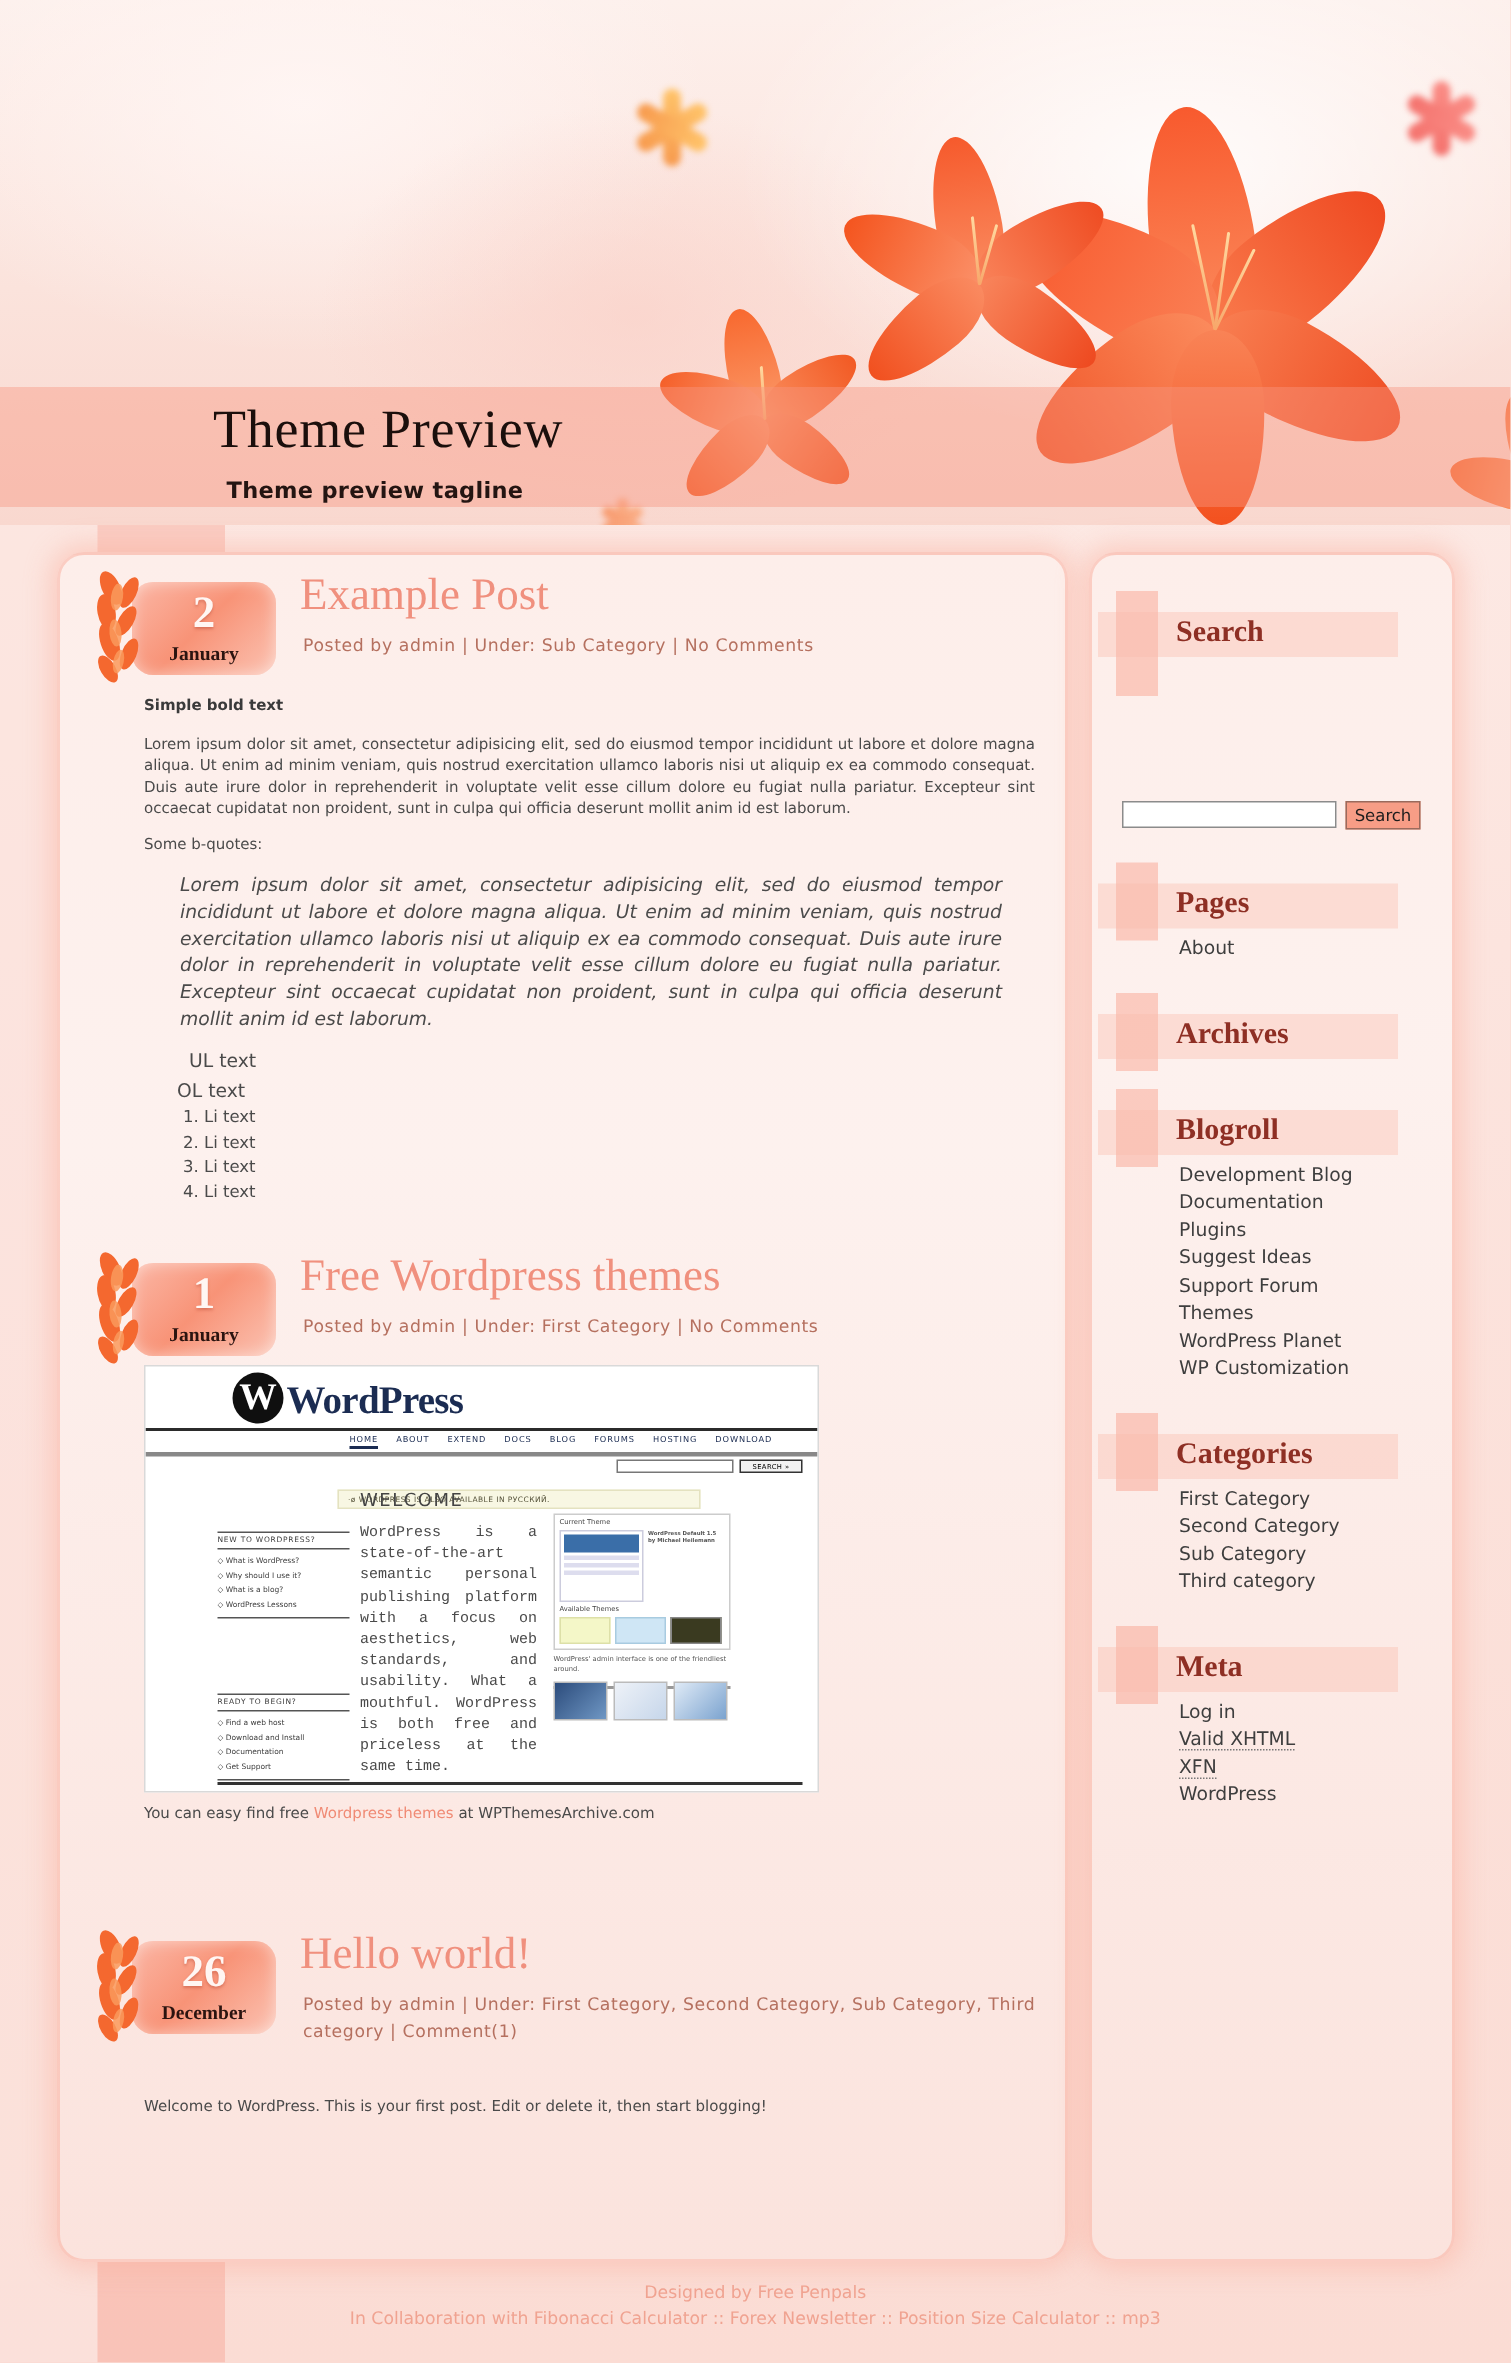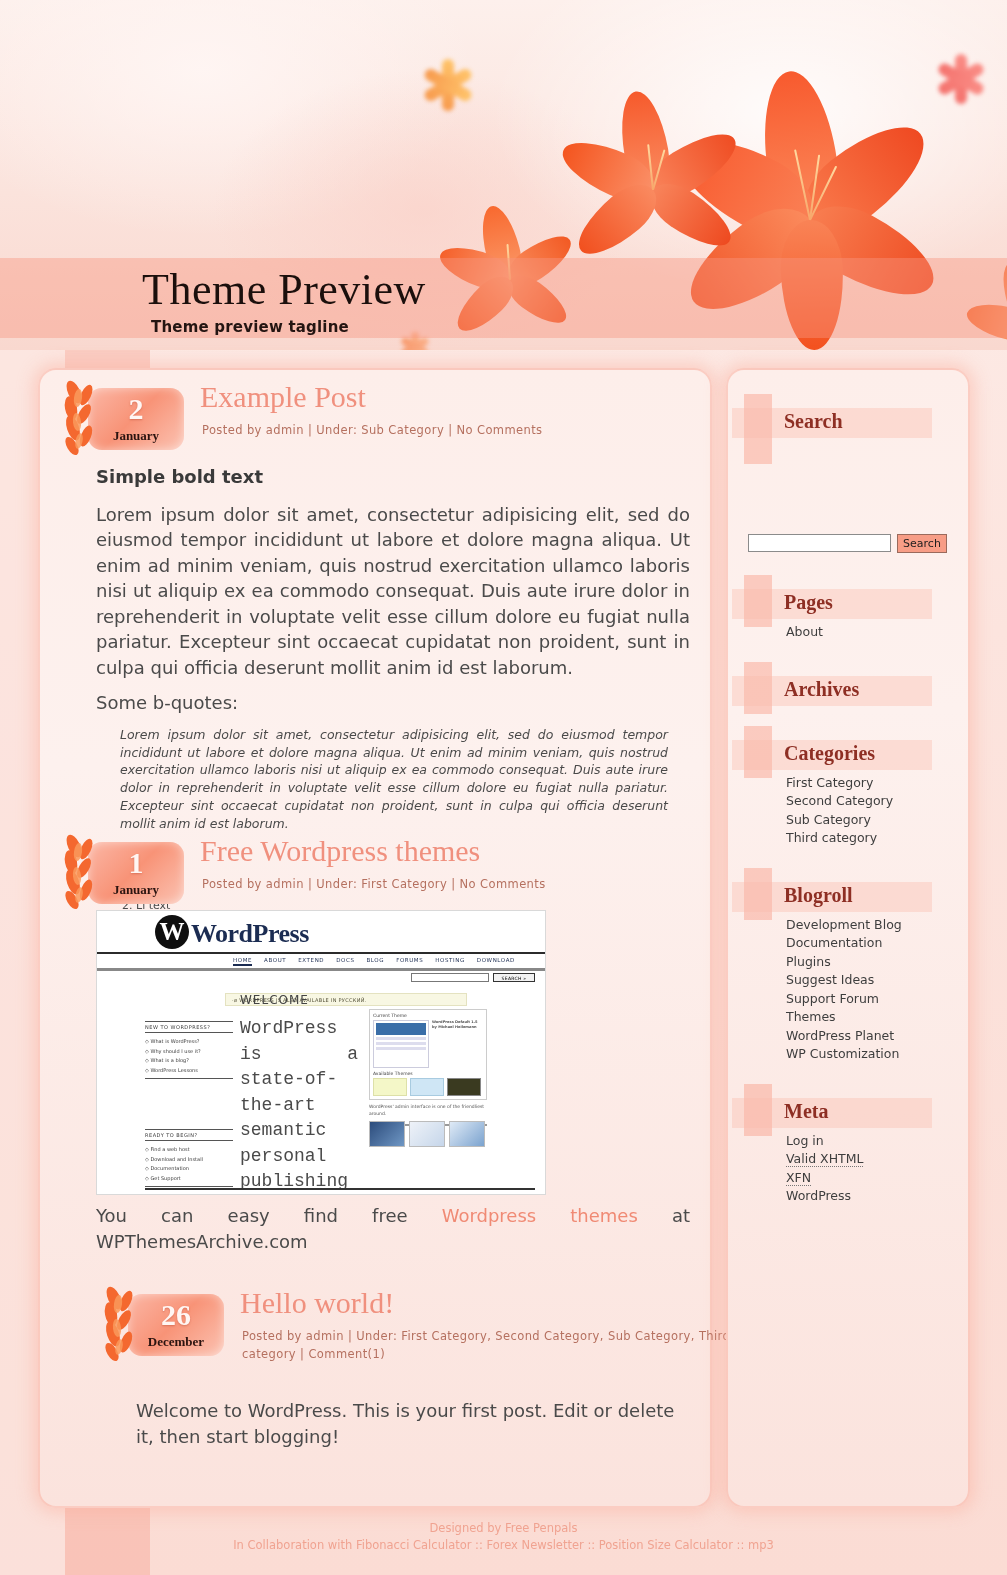--- a/index.html
+++ b/index.html
@@ -56,21 +56,21 @@
   }
 
   
   .header-bar{
     position:absolute; left:0; top:258px; width:1007px; height:80px;
     background:rgba(248,150,128,.42);
   }
   .site-title{
     position:absolute; left:142px; top:268px;
     font-family:"Liberation Serif", serif;
-    font-size:44px; color:#1b0f0c; letter-spacing:.5px; line-height:1;
+    font-size:36px; color:#1b0f0c; letter-spacing:.5px; line-height:1;
   }
   .site-tagline{
     position:absolute; left:151px; top:318px;
     font-family:"DejaVu Sans", sans-serif;
     font-size:15px; font-weight:bold; color:#241512; letter-spacing:.2px;
   }
 
   
   .content-box{
     position:absolute; left:38px; top:368px; width:674px; height:1140px;
@@ -112,21 +112,21 @@
     position:absolute; left:160px; top:-6px;
     font-family:"Liberation Serif", serif; font-size:30px;
     color:#f0907e; line-height:1.25;
   }
   .post-meta{
     position:absolute; left:162px; top:38px; width:505px;
     font-size:11.5px; color:#b5705f; line-height:1.55; letter-spacing:.4px;
   }
   .post-body{ padding:0 24px 0 56px; }
   .post-body p{
-    margin:8px 0 10px; font-size:18px; color:#4a4a4a;
+    margin:8px 0 10px; font-size:10px; color:#4a4a4a;
     line-height:1.42; text-align:justify;
   }
   .post-body p.bold-lead{ font-weight:bold; color:#3a3a3a; margin-bottom:12px; }
   .post-body blockquote{
     margin:6px 0 10px 24px; padding:0 22px 0 0;
     font-size:12.5px; color:#4a4a4a; font-style:italic;
     line-height:1.42; text-align:justify;
   }
   .ul-lvl{ margin:4px 0 0 30px; font-size:12.5px; color:#4a4a4a; line-height:1.5; }
   .ol-lvl{ margin:2px 0 0 22px; font-size:12.5px; color:#4a4a4a; line-height:1.5; }
@@ -453,21 +453,21 @@
           <div class="wp-thumb" style="background:linear-gradient(135deg,#eef2f8,#c6d6ea);"></div>
           <div class="wp-thumb" style="background:linear-gradient(135deg,#dfeaf6,#7ba3cf);"></div>
         </div>
         <div style="position:absolute;left:48px;right:10px;bottom:4px;height:2px;background:#333;"></div>
       </div>
 
       <p class="caption"><span>You can easy find free </span><a href="#">Wordpress themes</a><span> at WPThemesArchive.com</span></p>
     </div>
   </div>
 
-  <div class="post" style="position:absolute; top:920px;padding-left:40px;">
+  <div class="post" style="position:absolute; top:920px;">
     <div class="post-head">
       <div class="date-badge">
         <div class="date-day">26</div>
         <div class="date-month">December</div>
       </div>
       <svg class="badge-flower" viewBox="0 0 52 78">
         <g fill="#f4682f">
           <ellipse cx="16" cy="14" rx="6" ry="12" transform="rotate(-25 16 14)"></ellipse>
           <ellipse cx="28" cy="17" rx="5" ry="11" transform="rotate(25 28 17)"></ellipse>
           <ellipse cx="13" cy="30" rx="6" ry="12" transform="rotate(-10 13 30)"></ellipse>
@@ -515,48 +515,48 @@
 
   <div class="widget" style="margin-top:26px;">
     <div class="widget-deco-v"></div>
     <div class="widget-deco-h"></div>
     <h3 class="widget-title">Archives</h3>
   </div>
 
   <div class="widget" style="margin-top:26px;">
     <div class="widget-deco-v"></div>
     <div class="widget-deco-h"></div>
-    <h3 class="widget-title">Categories</h3>
-    <ul>
-      <li><a href="#">First Category</a></li>
-      <li><a href="#">Second Category</a></li>
-      <li><a href="#">Sub Category</a></li>
-      <li><a href="#">Third category</a></li>
-    </ul>
-  </div>
-
-  <div class="widget" style="margin-top:26px;">
-    <div class="widget-deco-v"></div>
-    <div class="widget-deco-h"></div>
     <h3 class="widget-title">Blogroll</h3>
     <ul>
       <li><a href="#">Development Blog</a></li>
       <li><a href="#">Documentation</a></li>
       <li><a href="#">Plugins</a></li>
       <li><a href="#">Suggest Ideas</a></li>
       <li><a href="#">Support Forum</a></li>
       <li><a href="#">Themes</a></li>
       <li><a href="#">WordPress Planet</a></li>
       <li><a href="#">WP Customization</a></li>
     </ul>
   </div>
 
   <div class="widget" style="margin-top:26px;">
     <div class="widget-deco-v"></div>
     <div class="widget-deco-h"></div>
+    <h3 class="widget-title">Categories</h3>
+    <ul>
+      <li><a href="#">First Category</a></li>
+      <li><a href="#">Second Category</a></li>
+      <li><a href="#">Sub Category</a></li>
+      <li><a href="#">Third category</a></li>
+    </ul>
+  </div>
+
+  <div class="widget" style="margin-top:26px;">
+    <div class="widget-deco-v"></div>
+    <div class="widget-deco-h"></div>
     <h3 class="widget-title">Meta</h3>
     <ul>
       <li><a href="#">Log in</a></li>
       <li><a href="#" class="dotted">Valid XHTML</a></li>
       <li><a href="#" class="dotted">XFN</a></li>
       <li><a href="#">WordPress</a></li>
     </ul>
   </div>
 
 </div>

